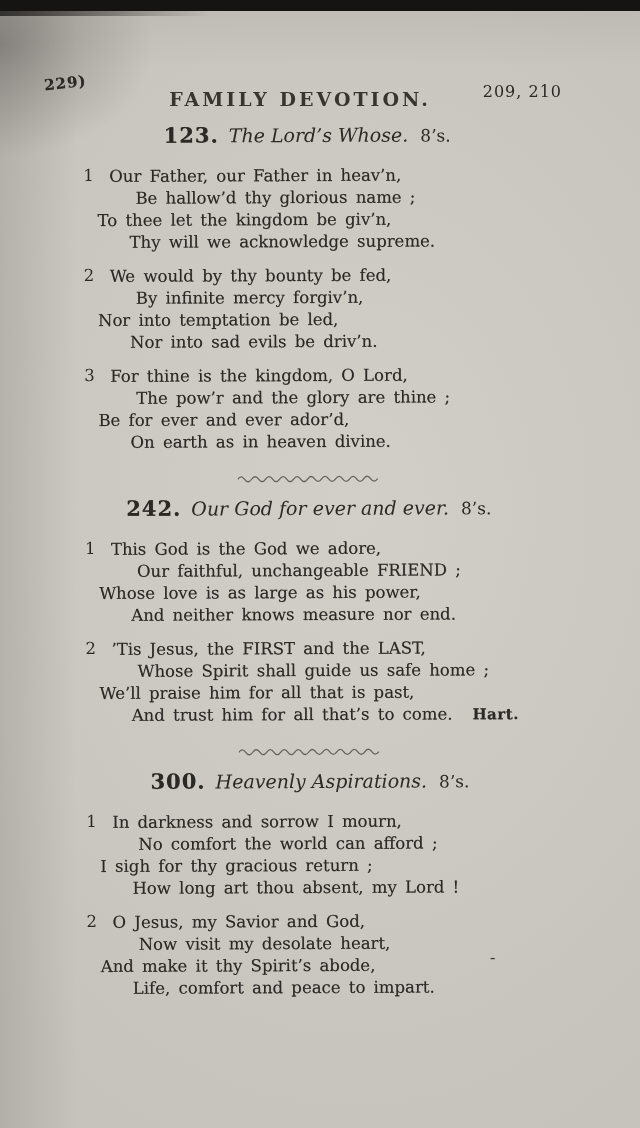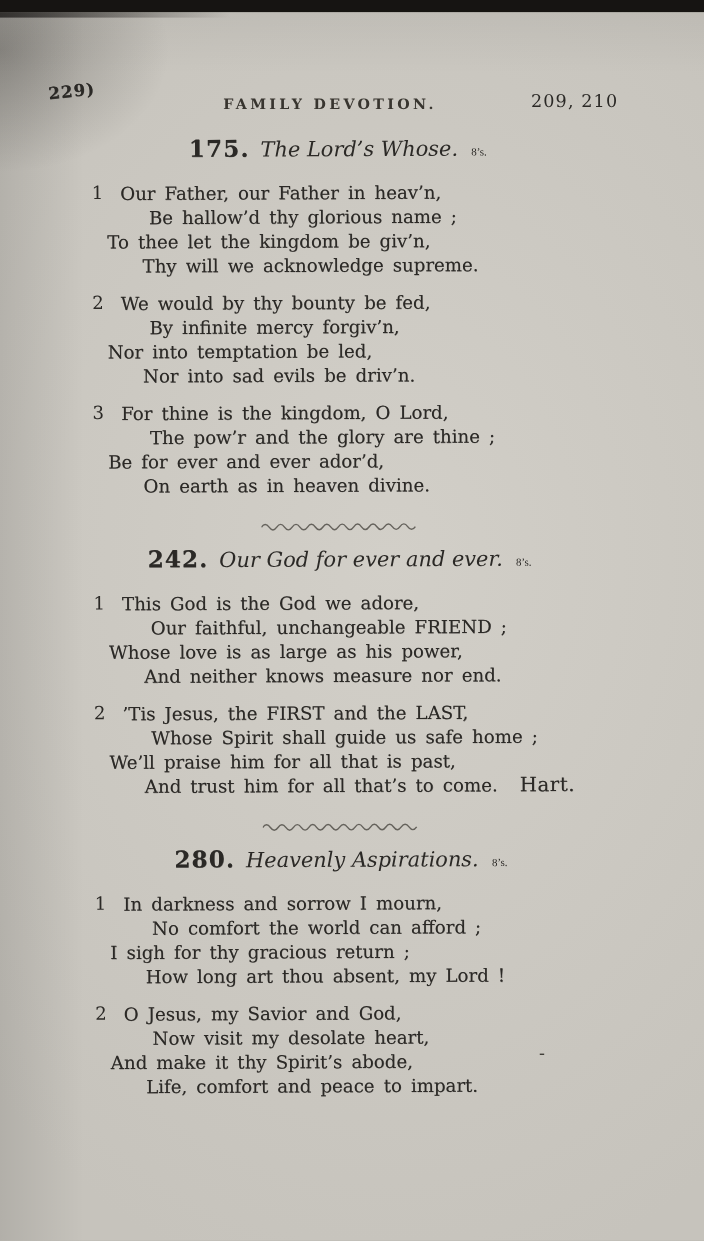--- a/index.html
+++ b/index.html
@@ -41,21 +41,21 @@
     font-size: 15px;
     font-weight: bold;
     letter-spacing: 1px;
     transform: rotate(-6deg);
     text-shadow: 0.3px 0.3px 0.5px rgba(0,0,0,0.5);
   }
   .h-center {
     position: absolute;
     left: 0; right: 40px; top: 88px;
     text-align: center;
-    font-size: 13px;
+    font-size: 19px;
     letter-spacing: 3px;
     font-weight: bold;
     color: #38352f;
   }
   .h-right {
     position: absolute;
     right: 78px; top: 82px;
     font-size: 16px;
     letter-spacing: 1px;
     margin-left: 28px;
@@ -77,21 +77,21 @@
     font-weight: bold;
     letter-spacing: 1px;
     margin-right: 10px;
     text-shadow: 0.3px 0.3px 0.4px rgba(0,0,0,0.45);
   }
   .hymn-title {
     font-size: 19px;
     font-style: italic;
     margin-right: 12px;
   }
-  .hymn-meter { font-size: 10px; font-family: Liberation Serif, serif; }
+  .hymn-meter { font-size: 17px; }
   .verse {
     position: relative;
     margin-bottom: 12px;
   }
   .verse-num {
     position: absolute;
     left: 0; top: 0;
     font-size: 16.5px;
   }
   .lines { margin-left: 20px; }
@@ -100,22 +100,22 @@
     line-height: 22px;
     word-spacing: 3px;
     white-space: nowrap;
     text-shadow: 0.25px 0.25px 0.45px rgba(20,18,15,0.4);
   }
   .indent-0 { margin-left: 6px; }
   .indent-1 { margin-left: 32px; }
   .indent-2 { margin-left: -6px; }
   .indent-3 { margin-left: 26px; }
   .attribution {
-    font-size: 18px;
-    font-weight: normal;
+    font-size: 15px;
+    font-weight: bold;
     margin-left: 20px;
     letter-spacing: 0.5px;
   }
   .squiggle {
     text-align: center;
     margin: 16px 0;
     height: 10px;
   }
   .squiggle svg { opacity: 0.8; }
   .stray {
@@ -131,21 +131,21 @@
 <div class="page">
   <div class="scan-edge-top"></div>
 
   <span class="h-left">229)</span>
   <span class="h-center">FAMILY DEVOTION.</span>
   <span class="h-right">209, 210</span>
 
   <main class="hymns">
   <section class="hymn">
     <div class="hymn-heading">
-      <span class="hymn-number">175.</span><span class="hymn-title">The Lord’s Whose.</span><span class="hymn-meter">8’s.</span>
+      <span class="hymn-number">123.</span><span class="hymn-title">The Lord’s Whose.</span><span class="hymn-meter">8’s.</span>
     </div>
     <div class="verses">
           <div class="verse">
             <span class="verse-num">1</span>
             <div class="lines">
               <div class="line indent-0">Our Father, our Father in heav’n,</div>
               <div class="line indent-1">Be hallow’d thy glorious name ;</div>
               <div class="line indent-2">To thee let the kingdom be giv’n,</div>
               <div class="line indent-3">Thy will we acknowledge supreme.</div>
             </div>
@@ -196,21 +196,21 @@
               <div class="line indent-3">And trust him for all that’s to come.<span class="attribution">Hart.</span></div>
             </div>
           </div>
         </div>
   </section>
 <div class="squiggle"><svg width="142" height="10" viewBox="0 0 142 10" xmlns="http://www.w3.org/2000/svg">
           <path d="M0 5 q3.5 -5 7 0 t7 0 t7 0 t7 0 t7 0 t7 0 t7 0 t7 0 t7 0 t7 0 t7 0 t7 0 t7 0 t7 0 t7 0 t7 0 t7 0 t7 0 t7 0 t7 0" fill="none" stroke="#4b4842" stroke-width="1.3"></path>
         </svg></div>
   <section class="hymn">
     <div class="hymn-heading">
-      <span class="hymn-number">280.</span><span class="hymn-title">Heavenly Aspirations.</span><span class="hymn-meter">8’s.</span>
+      <span class="hymn-number">300.</span><span class="hymn-title">Heavenly Aspirations.</span><span class="hymn-meter">8’s.</span>
     </div>
     <div class="verses">
           <div class="verse">
             <span class="verse-num">1</span>
             <div class="lines">
               <div class="line indent-0">In darkness and sorrow I mourn,</div>
               <div class="line indent-1">No comfort the world can afford ;</div>
               <div class="line indent-2">I sigh for thy gracious return ;</div>
               <div class="line indent-3">How long art thou absent, my Lord !</div>
             </div>

